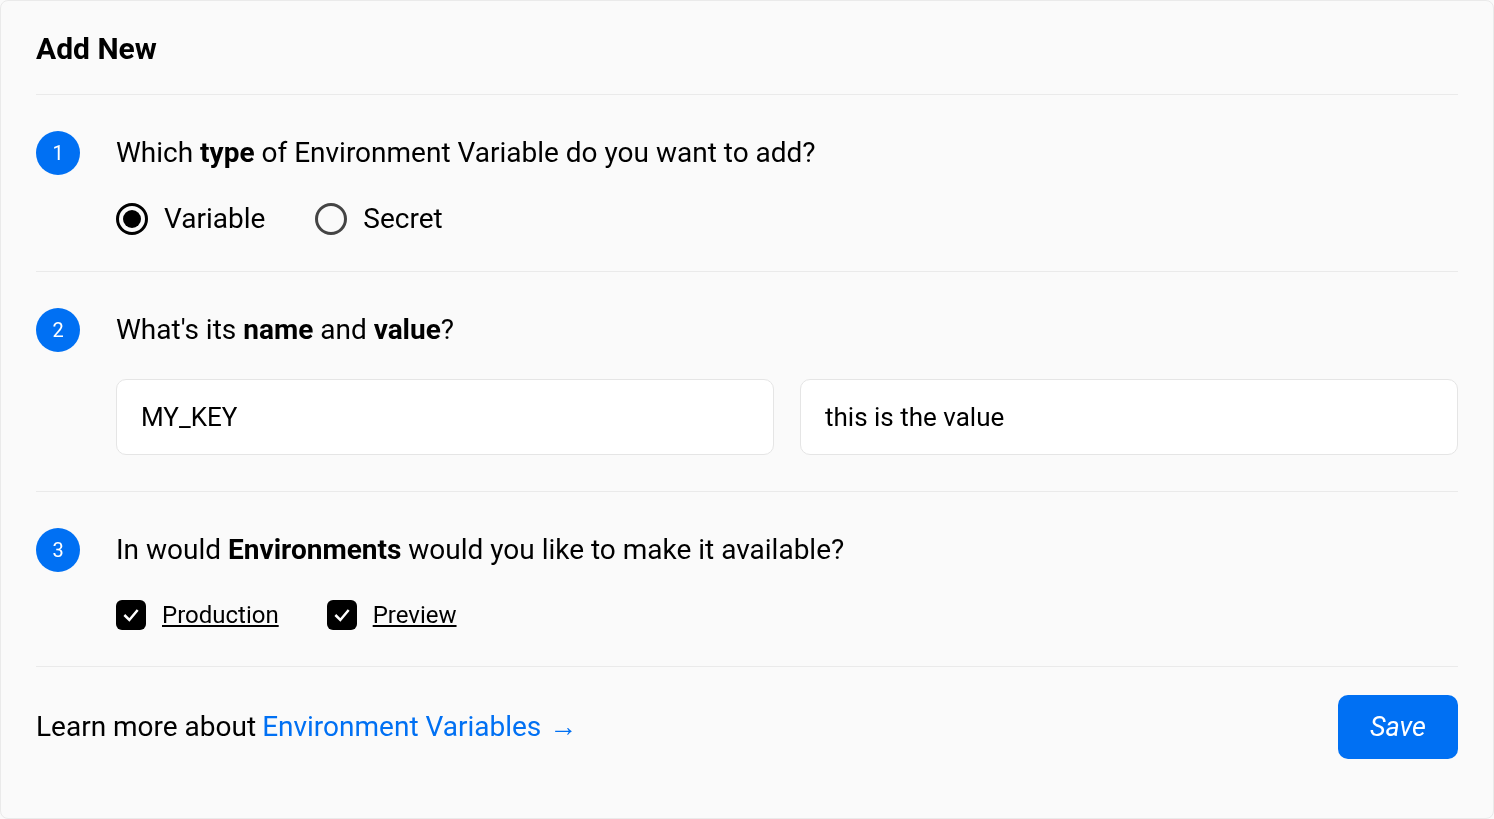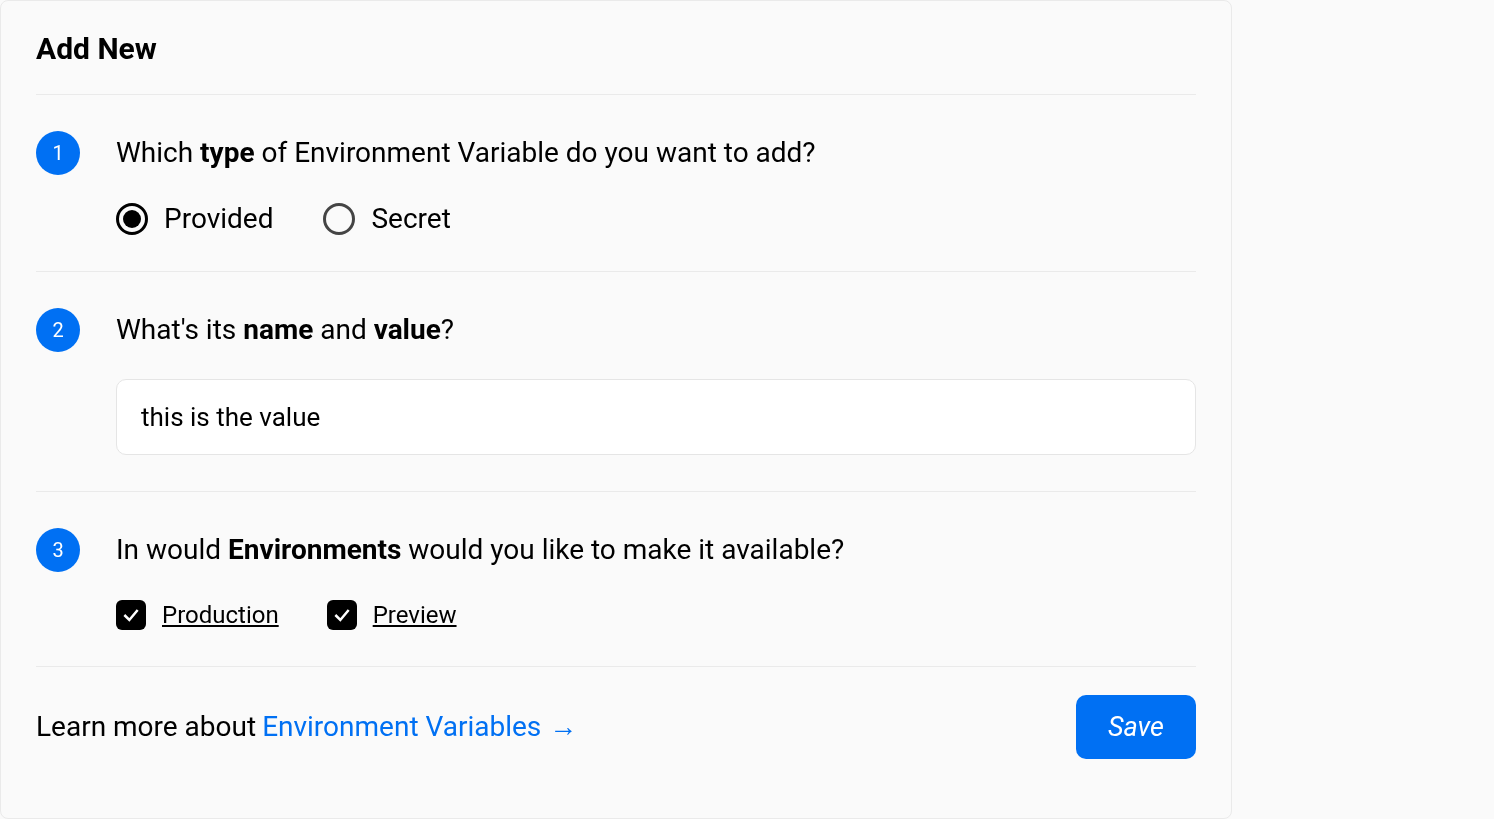--- a/index.html
+++ b/index.html
@@ -7,21 +7,21 @@
       margin: 0;
       padding: 0;
       font-family: -apple-system, BlinkMacSystemFont, "Segoe UI", Roboto, Helvetica, Arial, sans-serif;
       background: #fafafa;
       color: #000;
     }
     .card {
       border: 1px solid #eaeaea;
       border-radius: 8px;
       background: #fafafa;
-      width: 1232px;
+      width: 1494px;
       min-height: 819px;
       position: relative;
     }
     .card-header {
       padding: 30px 35px 28px 35px;
       border-bottom: 1px solid #eaeaea;
       margin: 0 35px;
       padding-left: 0; padding-right: 0;
     }
     .card-title {
@@ -145,41 +145,42 @@
     </div>
     <div class="col-main">
       <p class="question">
         <span>Which </span><strong>type</strong><span> of Environment Variable do you want to add?</span>
       </p>
       <div class="radio-row">
         <div class="radio-item">
           <span class="radio-outer">
               <span class="radio-inner"></span>
             </span>
-          <span class="radio-label">Provided</span>
+          <span class="radio-label">Variable</span>
         </div>
         <div class="radio-item">
           <span class="radio-outer unselected"></span>
           <span class="radio-label">Secret</span>
         </div>
       </div>
     </div>
   </div>
 
   <div class="step">
     <div class="col-left">
       <div class="badge">
         <span>2</span>
       </div>
     </div>
     <div class="col-main">
       <p class="question">
         <span>What's its </span><strong>name</strong><span> and </span><strong>value</strong><span>?</span>
       </p>
       <div class="inputs-row">
+        <input class="text-input" type="text" value="MY_KEY" style="">
         <input class="text-input" type="text" value="this is the value" style="">
       </div>
     </div>
   </div>
 
   <div class="step">
     <div class="col-left">
       <div class="badge">
         <span>3</span>
       </div>

